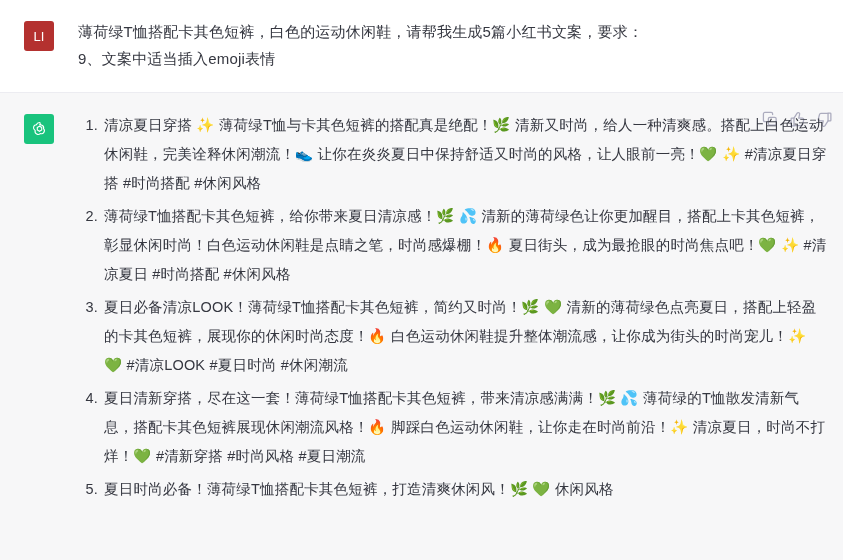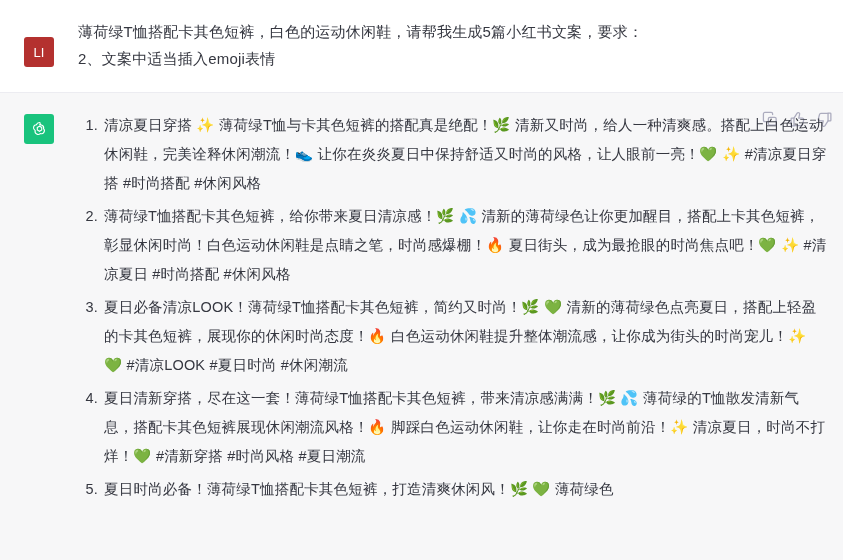--- a/index.html
+++ b/index.html
@@ -49,21 +49,20 @@
     border-radius: 3px;
     display: flex;
     align-items: center;
     justify-content: center;
     font-size: 13px;
     color: #ffffff;
     font-family: "Liberation Sans", sans-serif;
   }
   .avatar-user {
     background: #b4312f;
-    margin-top: 16px;
   }
   .avatar-bot {
     background: #19c37d;
     border-radius: 3px;
   }
   .content-col {
     flex: 1 1 auto;
     padding-right: 16px;
     position: relative;
   }
@@ -126,21 +125,21 @@
 <body>
 
 <div class="conversation">
 
   <div class="msg-user">
     <div class="avatar-col">
       <div class="avatar avatar-user">LI</div>
     </div>
     <div class="content-col">
       <div class="user-line">薄荷绿T恤搭配卡其色短裤，白色的运动休闲鞋，请帮我生成5篇小红书文案，要求：</div>
-      <div class="user-line">2、文案中适当插入emoji表情</div>
+      <div class="user-line">9、文案中适当插入emoji表情</div>
     </div>
   </div>
 
   <div class="msg-assistant">
     <div class="avatar-col">
       <div class="avatar avatar-bot">
         <svg width="19" height="19" viewBox="0 0 24 24" fill="none" stroke="#ffffff" stroke-width="1.4">
           <path d="M12 3.2c-1.9 0-3.4 1.2-3.9 2.8-1.8.1-3.3 1.4-3.6 3.2-.3 1.7.5 3.3 2 4.1-.4 1.7.3 3.5 1.9 4.4 1.5.9 3.4.6 4.6-.6 1.6.6 3.5 0 4.5-1.5 1-1.5.8-3.4-.4-4.6.5-1.7-.2-3.5-1.8-4.4-1-.6-2.2-.6-3.3-.2C13.5 5 12.8 3.2 12 3.2z"></path>
           <path d="M9.2 9.4l2.8-1.6 2.8 1.6v3.2L12 14.2l-2.8-1.6z"></path>
         </svg>
@@ -181,20 +180,20 @@
         <li class="answer-item">
           <span class="num">3.</span>
           <span class="txt">夏日必备清凉LOOK！薄荷绿T恤搭配卡其色短裤，简约又时尚！🌿 💚 清新的薄荷绿色点亮夏日，搭配上轻盈的卡其色短裤，展现你的休闲时尚态度！🔥 白色运动休闲鞋提升整体潮流感，让你成为街头的时尚宠儿！✨ 💚 #清凉LOOK #夏日时尚 #休闲潮流</span>
         </li>
         <li class="answer-item">
           <span class="num">4.</span>
           <span class="txt">夏日清新穿搭，尽在这一套！薄荷绿T恤搭配卡其色短裤，带来清凉感满满！🌿 💦 薄荷绿的T恤散发清新气息，搭配卡其色短裤展现休闲潮流风格！🔥 脚踩白色运动休闲鞋，让你走在时尚前沿！✨ 清凉夏日，时尚不打烊！💚 #清新穿搭 #时尚风格 #夏日潮流</span>
         </li>
         <li class="answer-item">
           <span class="num">5.</span>
-          <span class="txt">夏日时尚必备！薄荷绿T恤搭配卡其色短裤，打造清爽休闲风！🌿 💚 薄荷绿色</span>
+          <span class="txt">夏日时尚必备！薄荷绿T恤搭配卡其色短裤，打造清爽休闲风！🌿 💚 休闲风格</span>
         </li>
       </ol>
 
     </div>
   </div>
 
 </div>
 
 </body></html>

